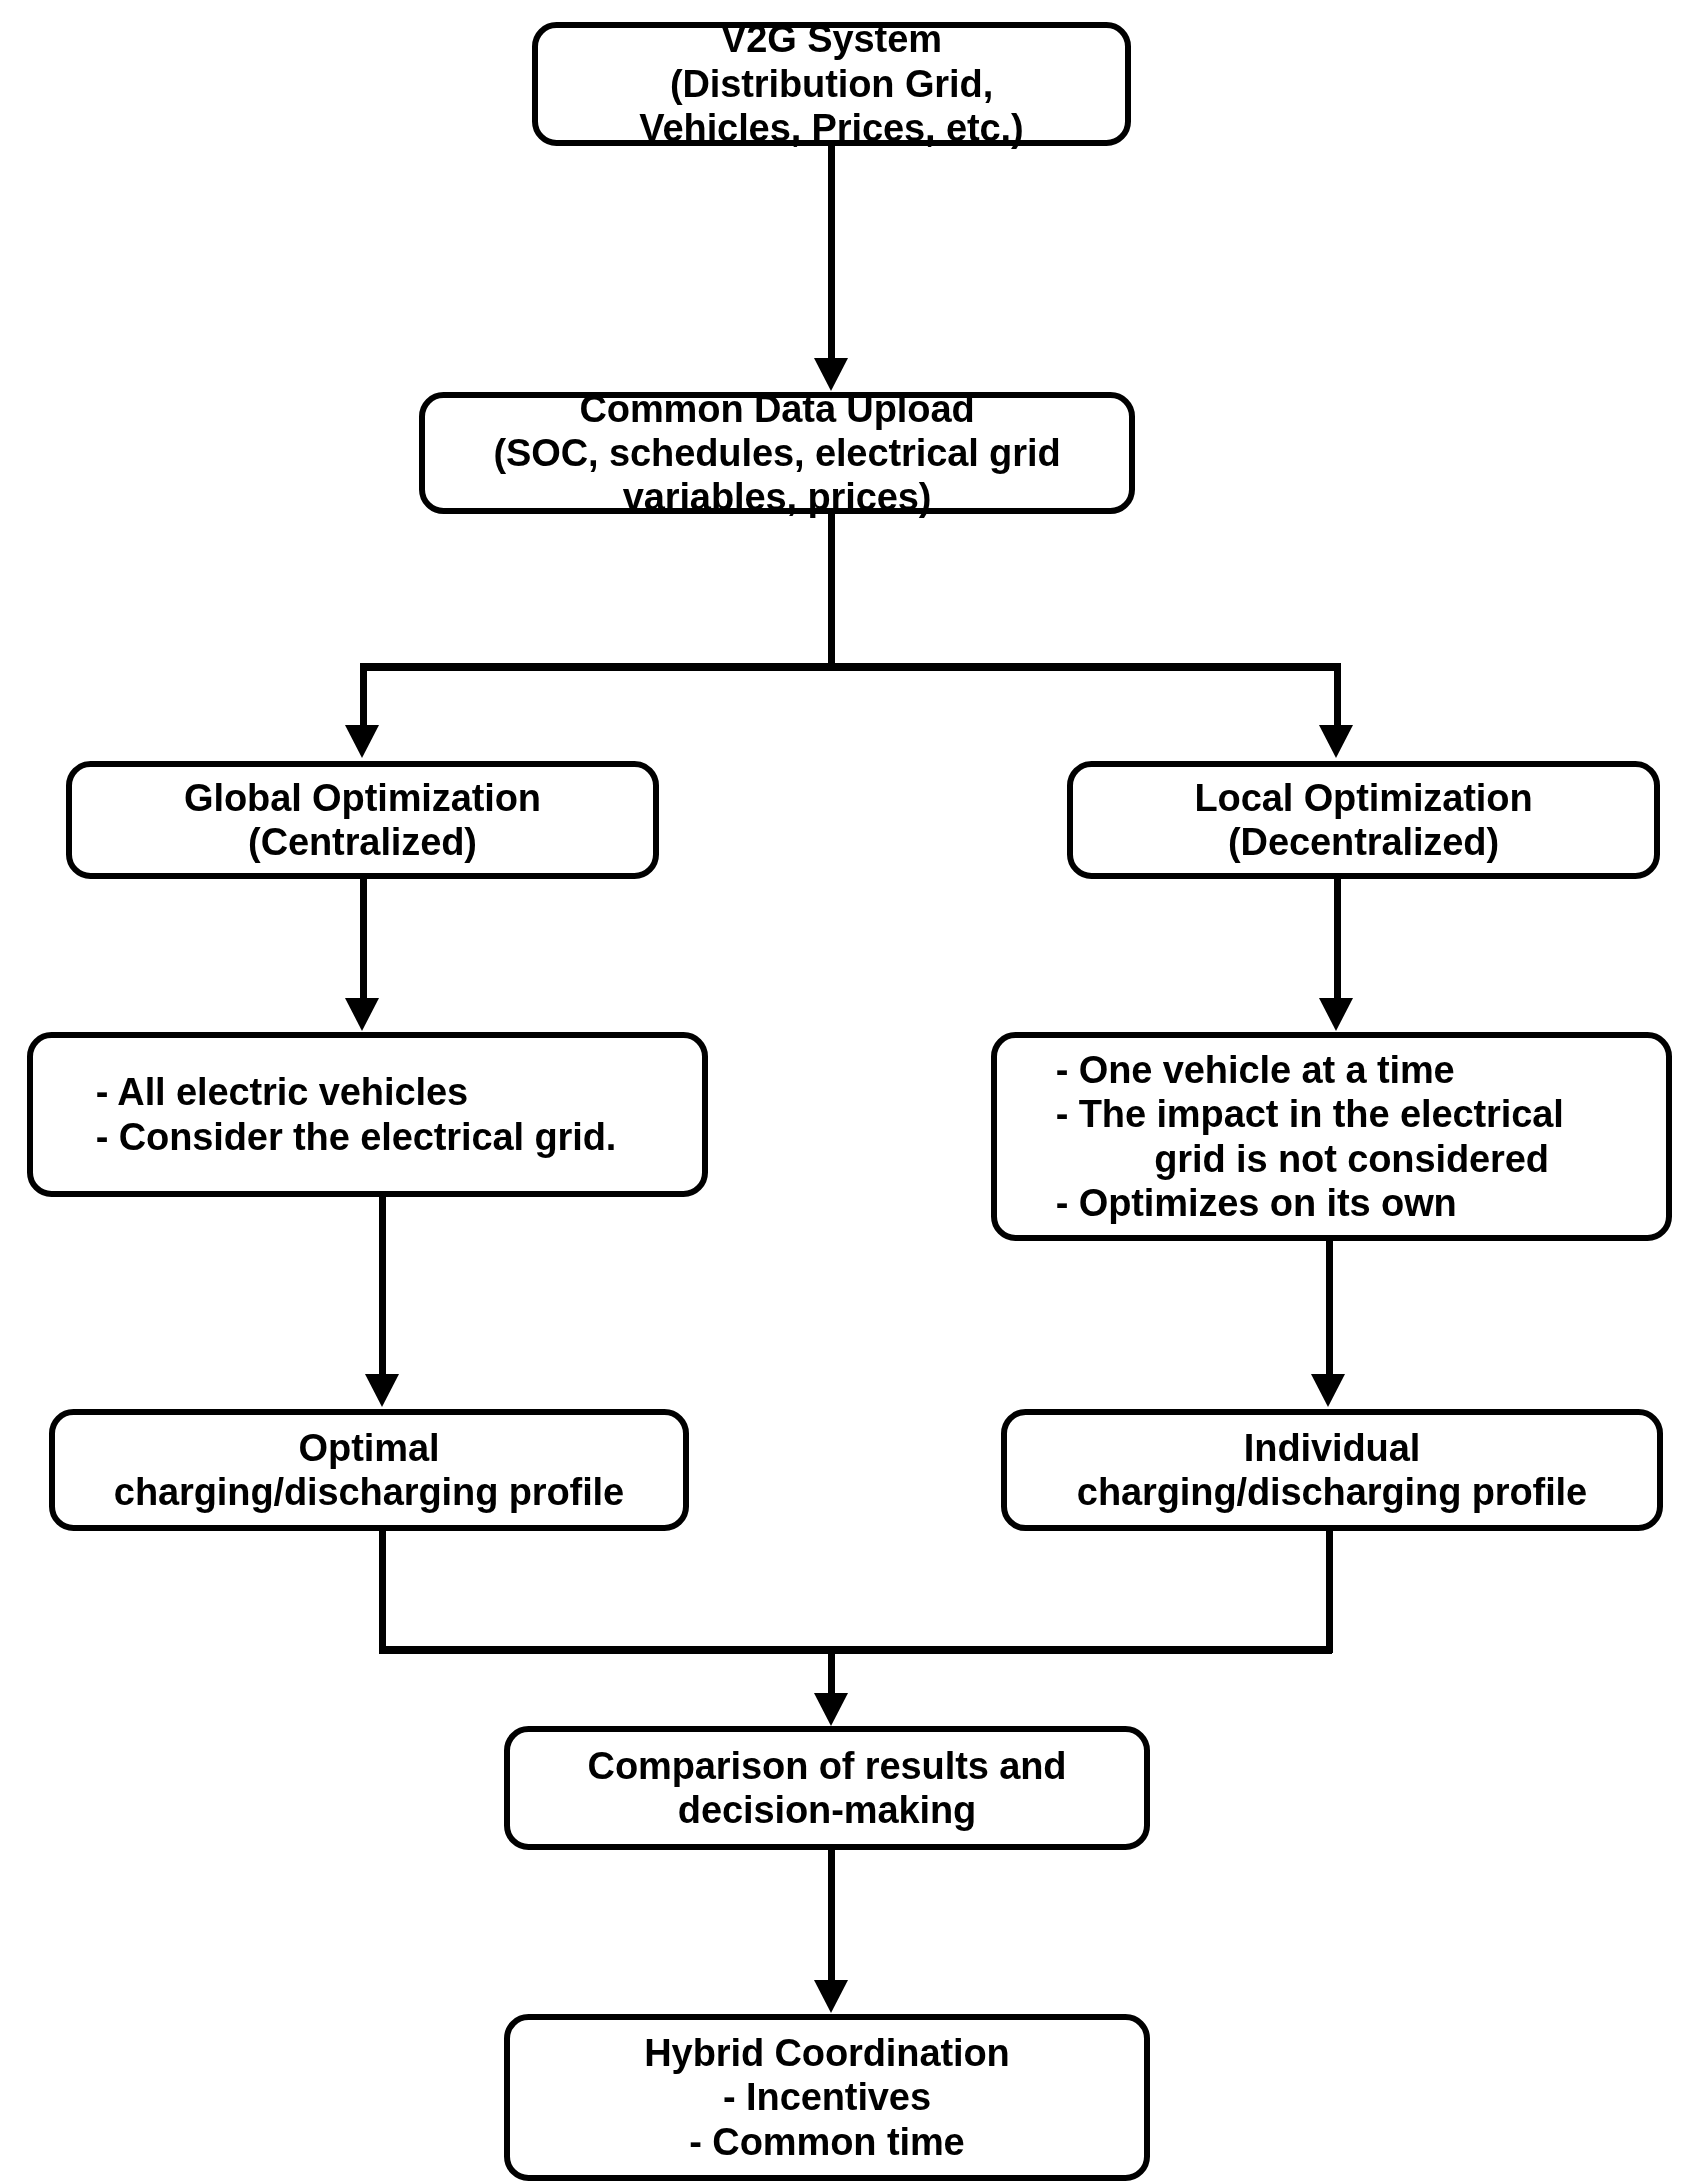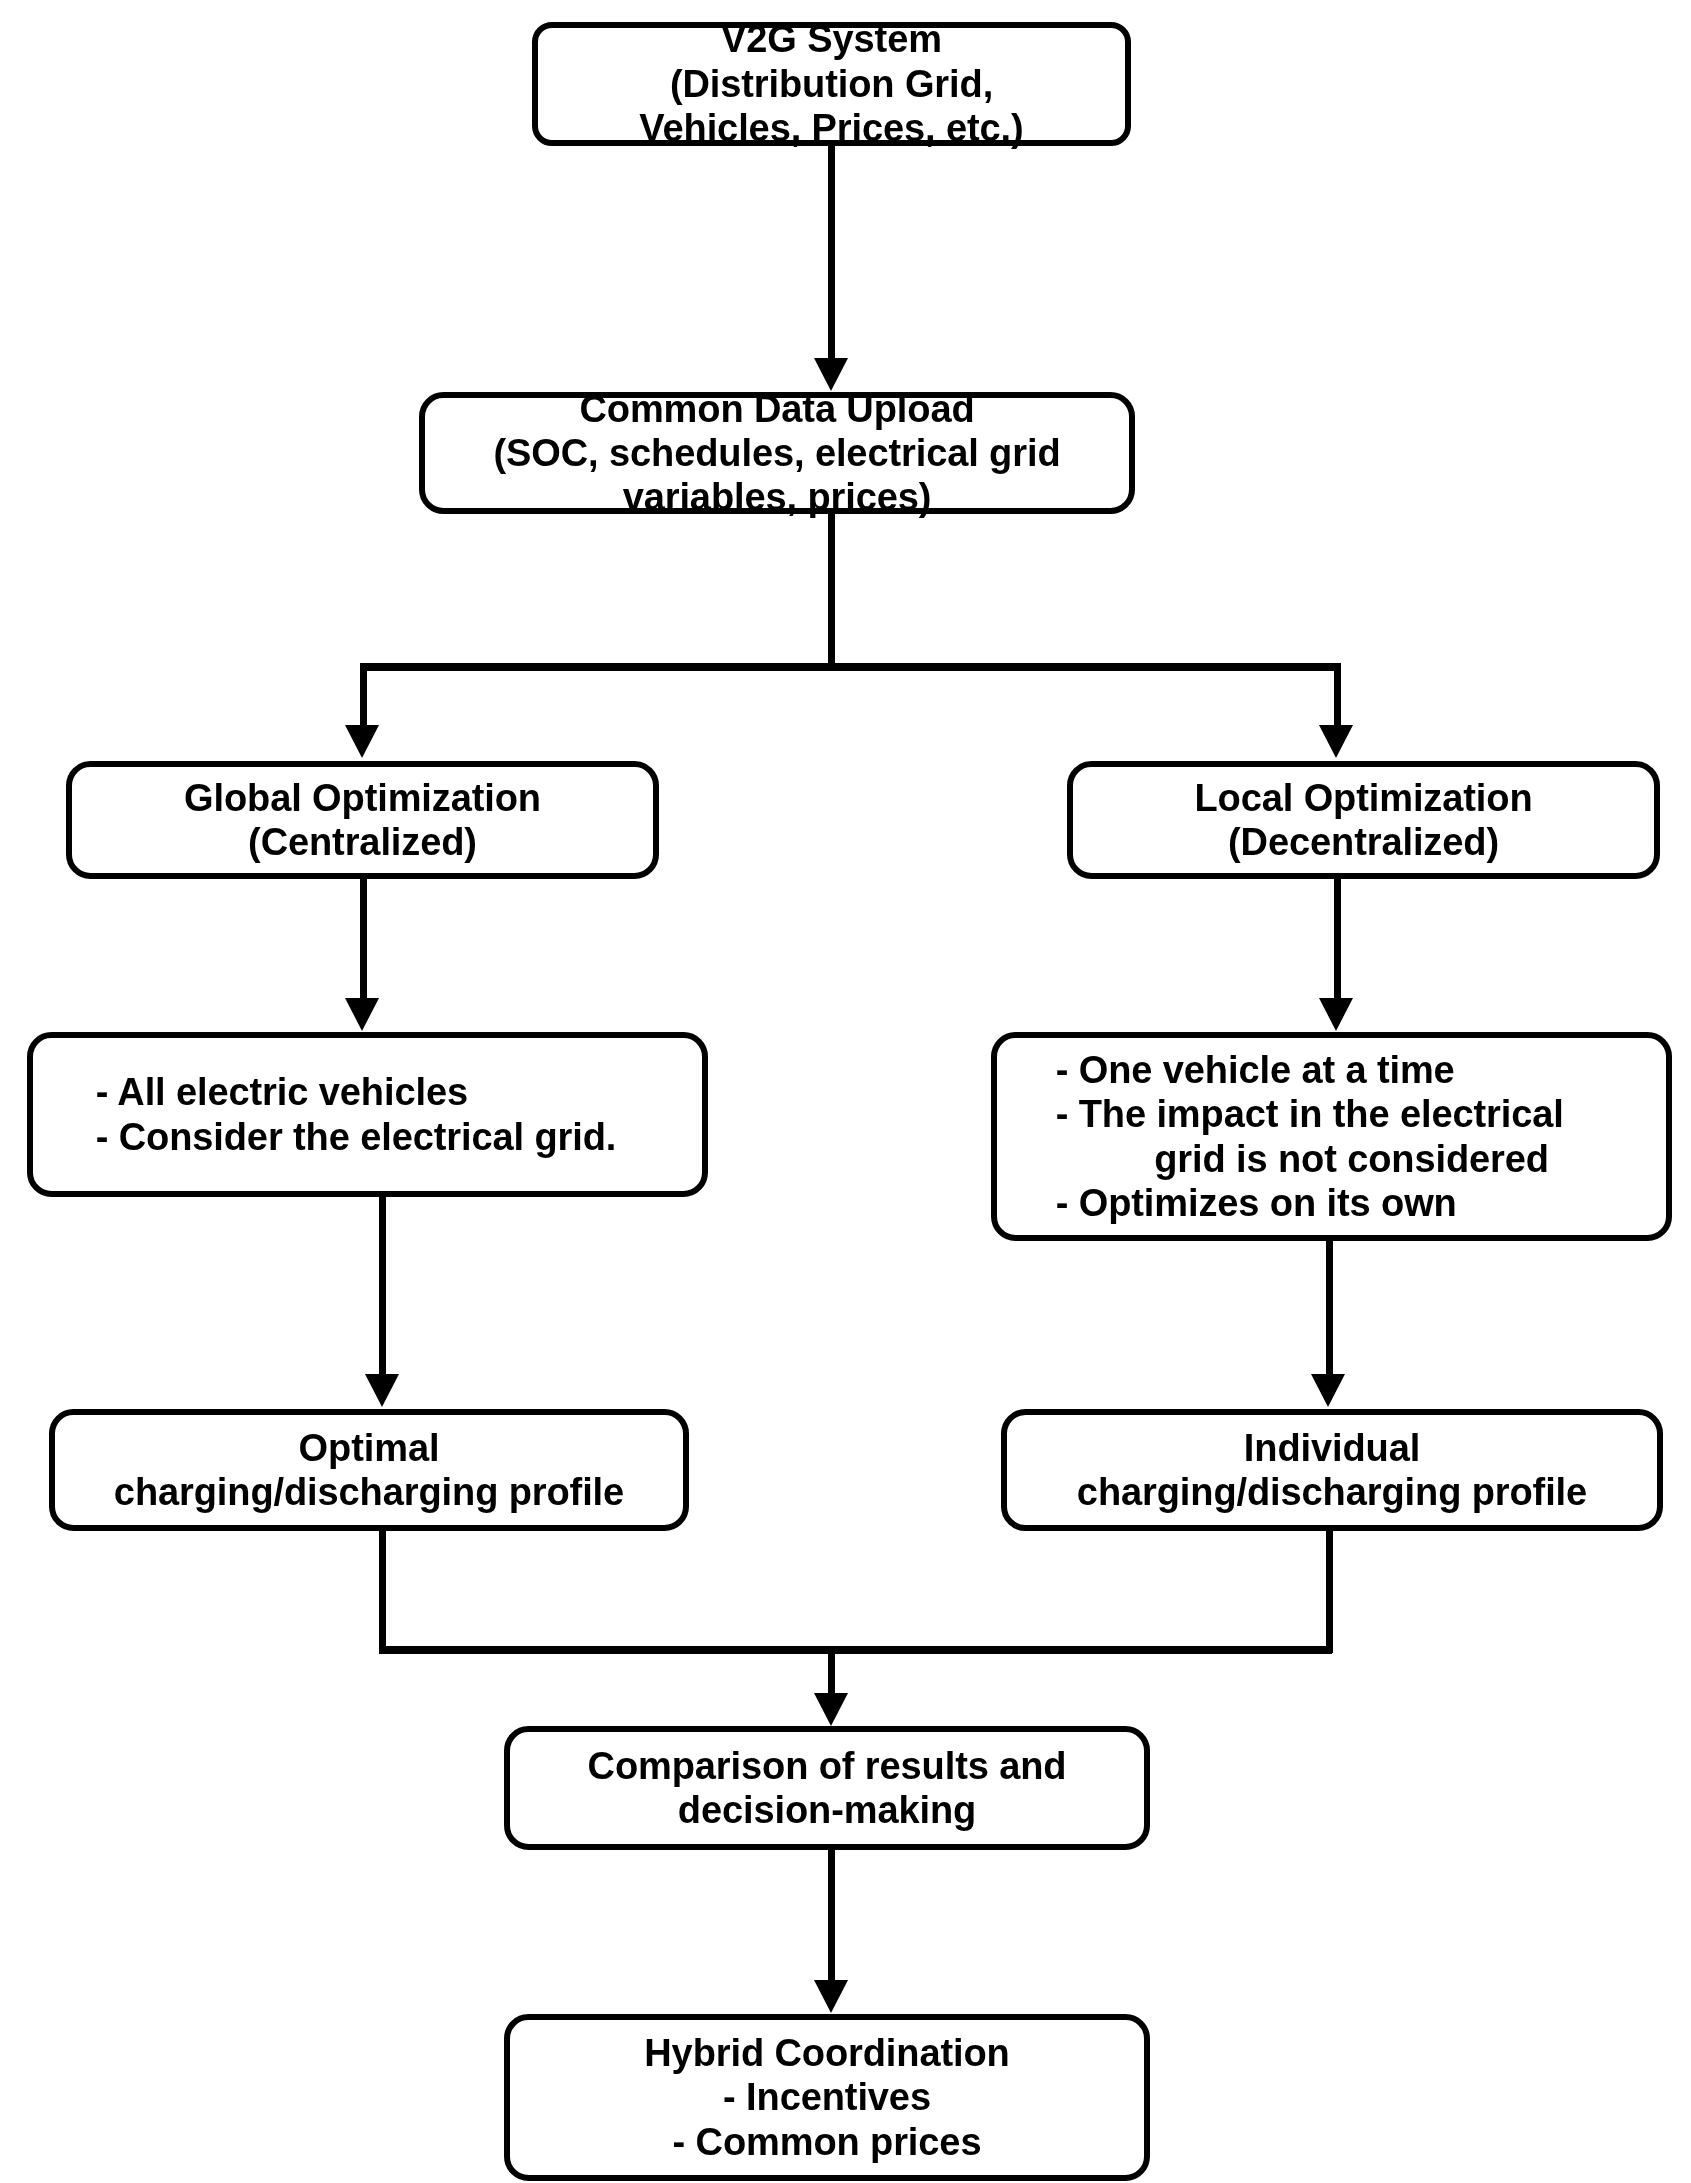--- a/index.html
+++ b/index.html
@@ -40,21 +40,21 @@
   }
   .node.bullets .line { white-space: normal; }
   .node.bullets .bullet-wrap {
     display: block;
     padding: 0 18.7px;
   }
   .node.bullets .line.center { text-align: center; }
   .node.centered-bullets { align-items: center; }
 
   
-  #node-v2g        { left: 532px;  top: 21.6px;   width: 599px;  height: 124px; font-size: 38px; border-radius: 20px; }
+  #node-v2g        { left: 532px;  top: 21.6px;   width: 599px;  height: 124px; font-size: 38px; }
   #node-upload     { left: 419px;  top: 392px;  width: 716px; height: 122px; font-size: 38px; }
   #node-global     { left: 66px;   top: 761px; width: 593px;  height: 118px; font-size: 38px; }
   #node-local      { left: 1043px; top: 761px; width: 593px;  height: 118px; font-size: 38px; margin-left: 24px; }
   #node-global-bul { left: 27px;   top: 1032px; width: 681px;  height: 165px; font-size: 38px; padding-left: 44px; }
   #node-local-bul  { left: 991px; top: 1032px; width: 681px;  height: 209px; font-size: 38px; padding-left: 40px; }
   #node-opt-prof   { left: 49px;   top: 1409px; width: 640px;  height: 122px; font-size: 38px; }
   #node-ind-prof   { left: 1001px; top: 1409px; width: 662px;  height: 122px; font-size: 38px; }
   #node-compare    { left: 504px;  top: 1726px; width: 646px;  height: 124px; font-size: 38px; }
   #node-hybrid     { left: 504px;  top: 2014px; width: 646px;  height: 167px; font-size: 38px; }
 
@@ -157,17 +157,17 @@
   </div>
 
   <div class="node" id="node-compare">
     <span class="line">Comparison of results and</span>
     <span class="line">decision-making</span>
   </div>
 
   <div class="node centered-bullets" id="node-hybrid">
     <span class="line">Hybrid Coordination</span>
     <span class="line">- Incentives</span>
-    <span class="line">- Common prices</span>
+    <span class="line">- Common time</span>
   </div>
 
 </div>
 
 
 </body></html>

